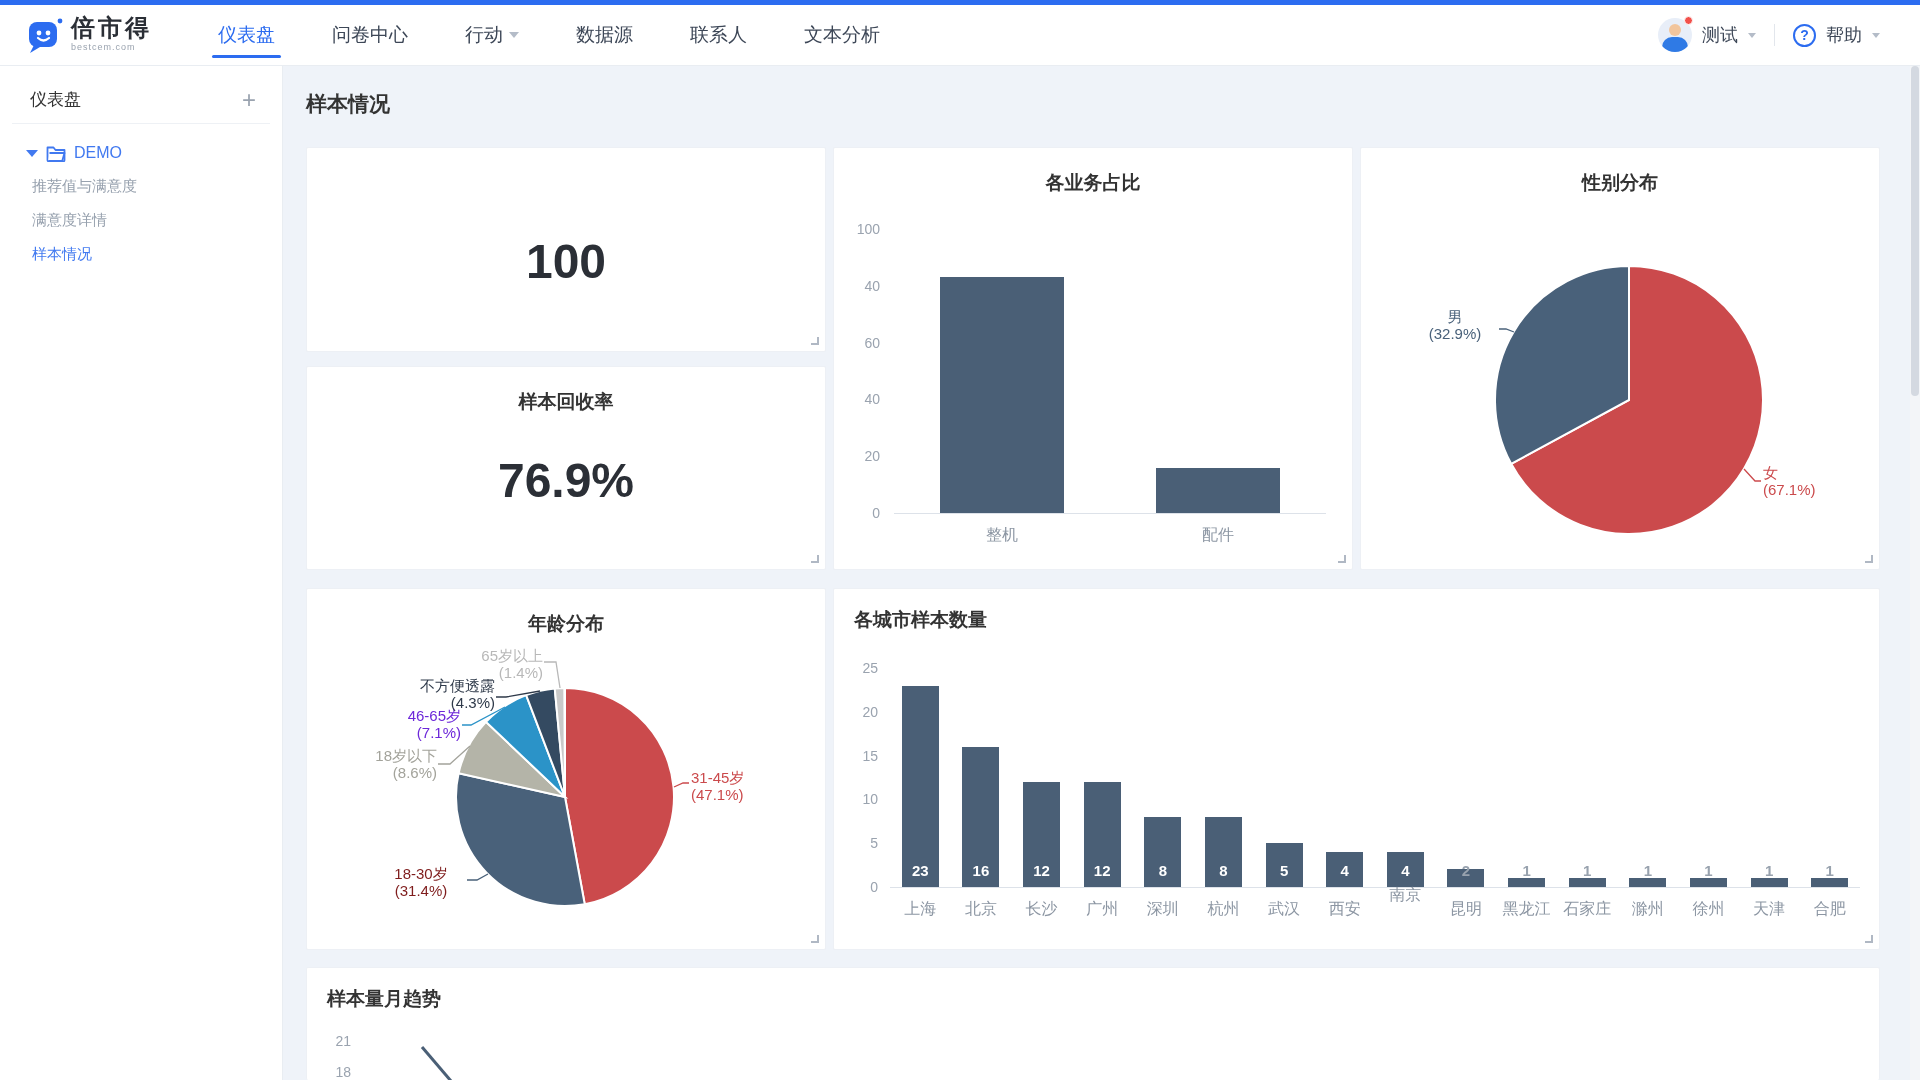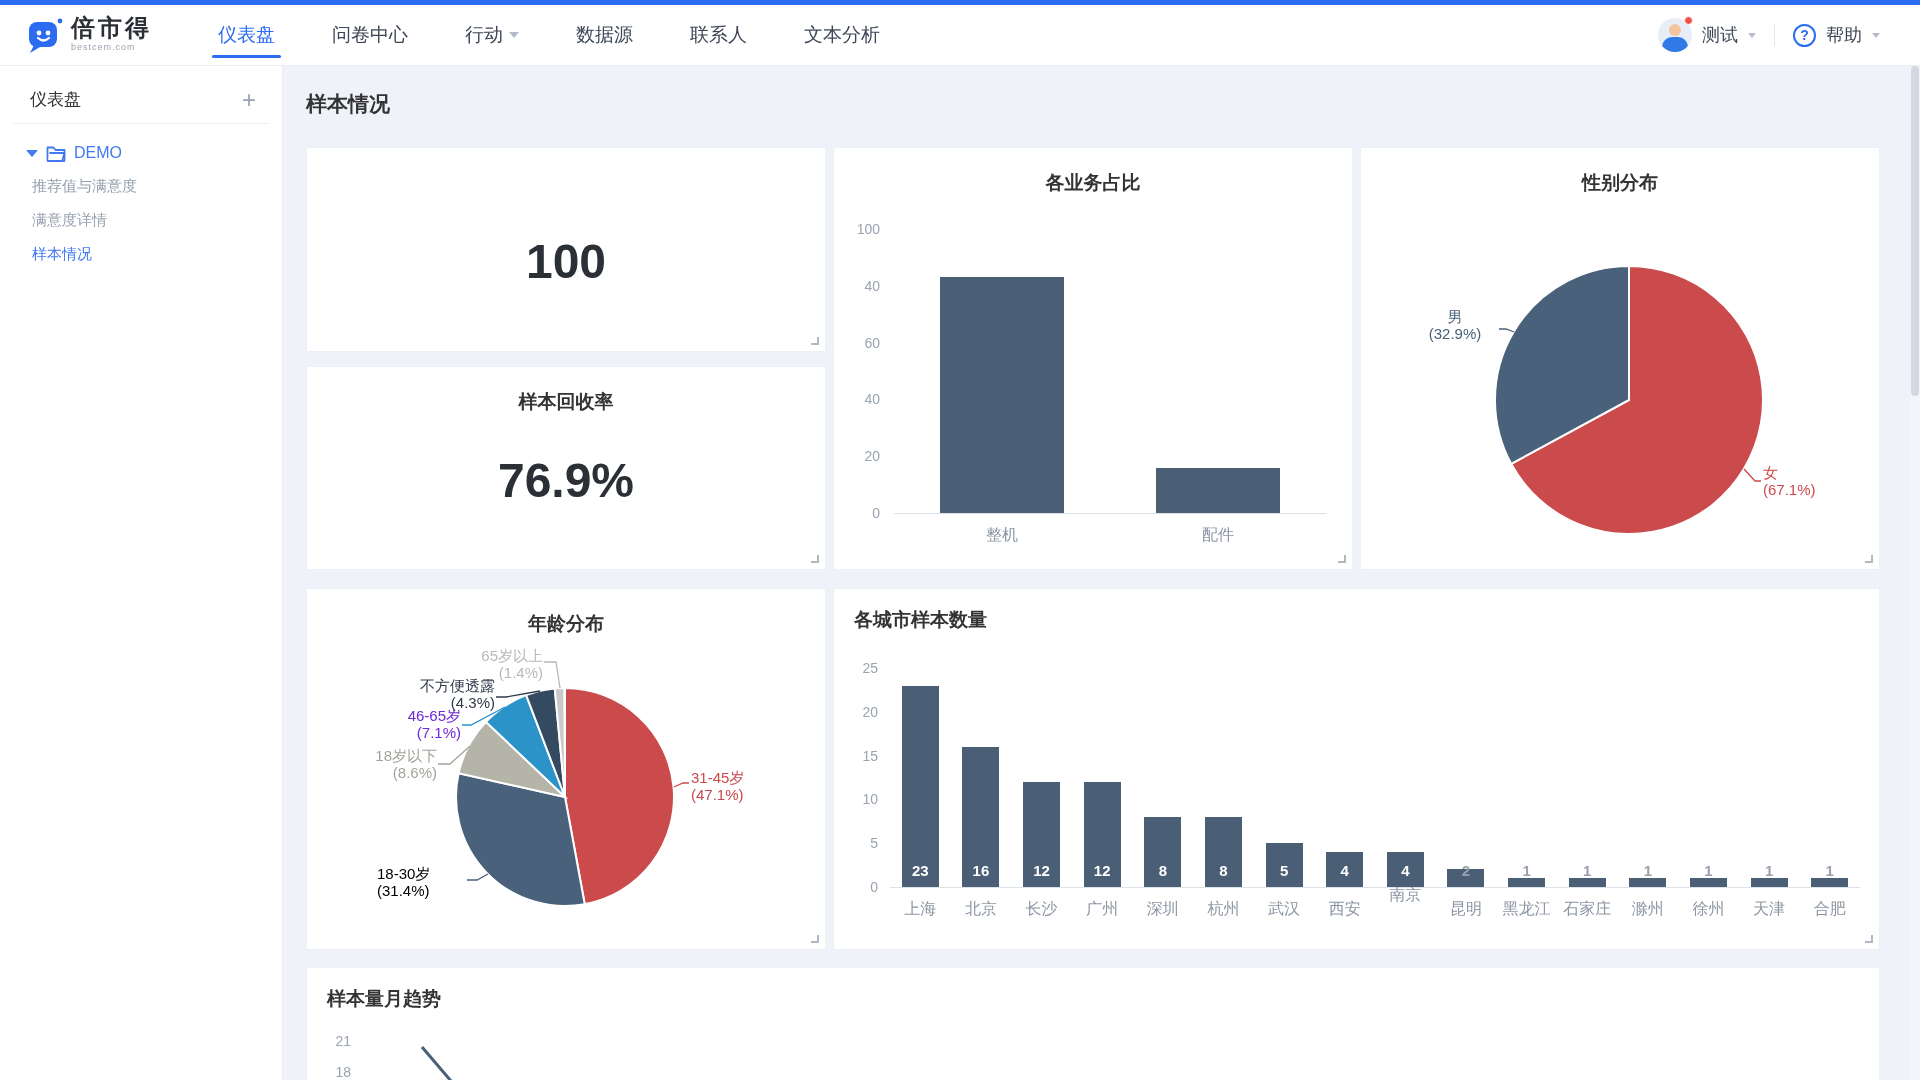--- a/index.html
+++ b/index.html
@@ -239,21 +239,21 @@
           <polyline points="181,285 170,291 160,291" fill="none" stroke="#49617a" stroke-width="1.3"></polyline>
           <polyline points="163,157 143,175 131,175" fill="none" stroke="#a3a39b" stroke-width="1.3"></polyline>
           <polyline points="198,118 164,136 155,136" fill="none" stroke="#2b93c8" stroke-width="1.3"></polyline>
           <polyline points="233,102 199,108 189,108" fill="none" stroke="#2f3a4a" stroke-width="1.3"></polyline>
           <polyline points="253,99 249,73 237,73" fill="none" stroke="#b8b8b8" stroke-width="1.3"></polyline>
         </svg>
         <div class="pie-label" style="left: 384px; top: 180px; width: 92px; text-align: left; color: rgb(203, 74, 76);">
           <div>31-45岁</div>
           <div>(47.1%)</div>
         </div>
-        <div class="pie-label" style="left: 70px; top: 276px; width: 88px; text-align: left; color: #000000;">
+        <div class="pie-label" style="left: 70px; top: 276px; width: 88px; text-align: center; color: #7f1d1d;">
           <div>18-30岁</div>
           <div>(31.4%)</div>
         </div>
         <div class="pie-label" style="left: 44px; top: 158px; width: 86px; text-align: right; color: rgb(163, 163, 155);">
           <div>18岁以下</div>
           <div>(8.6%)</div>
         </div>
         <div class="pie-label" style="left: 66px; top: 118px; width: 88px; text-align: right; color: #6d28d9;">
           <div>46-65岁</div>
           <div>(7.1%)</div>

